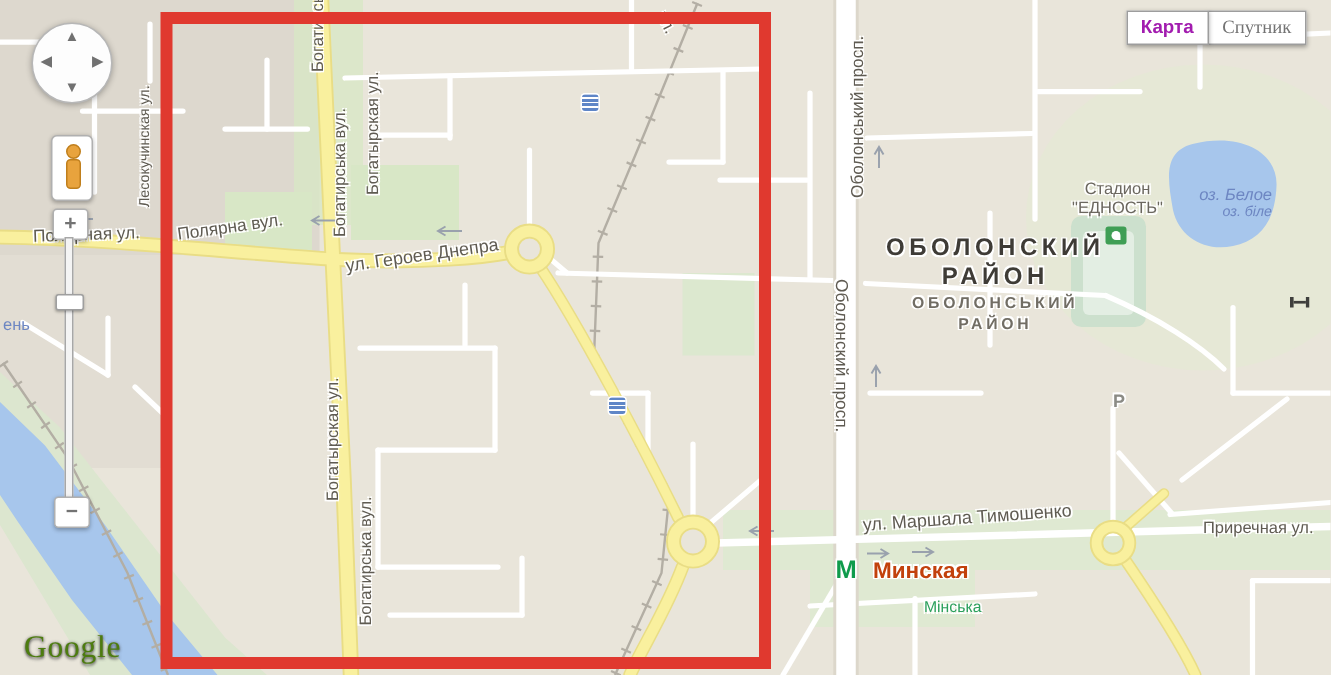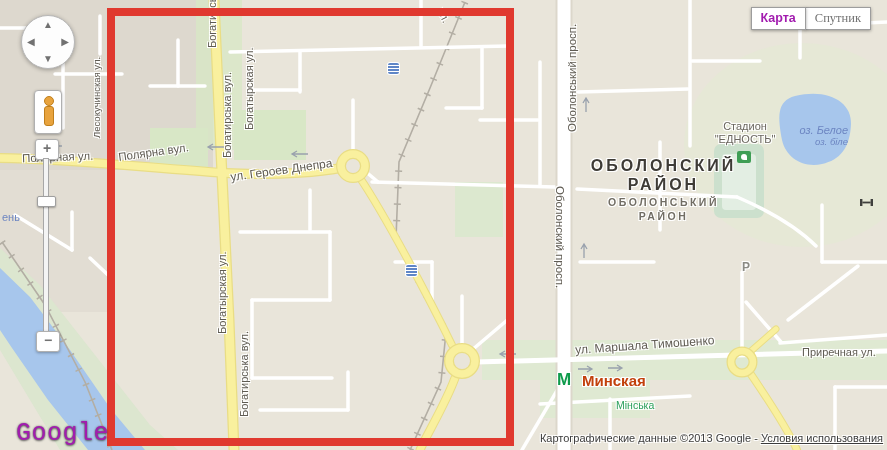--- a/index.html
+++ b/index.html
@@ -79,22 +79,22 @@
                border-radius:2px;box-shadow:0 1px 2px rgba(0,0,0,.3);cursor:pointer;}
 
   
   .maptype{right:16px;top:7px;display:flex;}
   .mt-btn{background:#fff;border:1px solid #9d9d9d;box-shadow:0 1px 3px rgba(0,0,0,.35);
           font-size:12.5px;padding:3px 9px;cursor:pointer;white-space:nowrap;}
   .mt-map{font-weight:bold;color:#a21caf;z-index:1;}
   .mt-sat{color:#737373;margin-left:-1px;font-family:Liberation Serif, serif;}
 
   
-  .glogo{left:16px;top:419px;z-index:5;font-family:Liberation Mono, monospace;
-         font-size:25px;color:#a21caf;letter-spacing:.5px;
+  .glogo{left:16px;top:419px;z-index:5;font-family:Liberation Serif, serif;
+         font-size:21px;color:#4d7c0f;letter-spacing:.5px;
          text-shadow:0 1px 2px rgba(70,70,70,.8),0 0 2px rgba(90,90,90,.7);}
   .attrib{right:4px;top:432px;z-index:5;font-size:11px;color:#3c3c3c;white-space:pre;
           text-shadow:-1px -1px 0 #fff,1px -1px 0 #fff,-1px 1px 0 #fff,1px 1px 0 #fff;}
   .attrib a{color:#3c3c3c;text-decoration:underline;cursor:pointer;}
 </style>
 </head>
 <body>
 
 <div id="stage">
 
@@ -288,15 +288,14 @@
   <div class="ctl zoom-track"></div>
   <div class="ctl zoom-handle"></div>
   <div class="ctl zoom-btn zoom-out">−</div>
 
   <div class="ctl maptype">
     <div class="mt-btn mt-map">Карта</div>
     <div class="mt-btn mt-sat">Спутник</div>
   </div>
 
   <div class="ctl glogo">Google</div>
-  <div class="ctl attrib"><span>Картографические данные ©2013 Google - </span><a>Условия использования</a></div>
 
 </div>
 
 </body></html>

